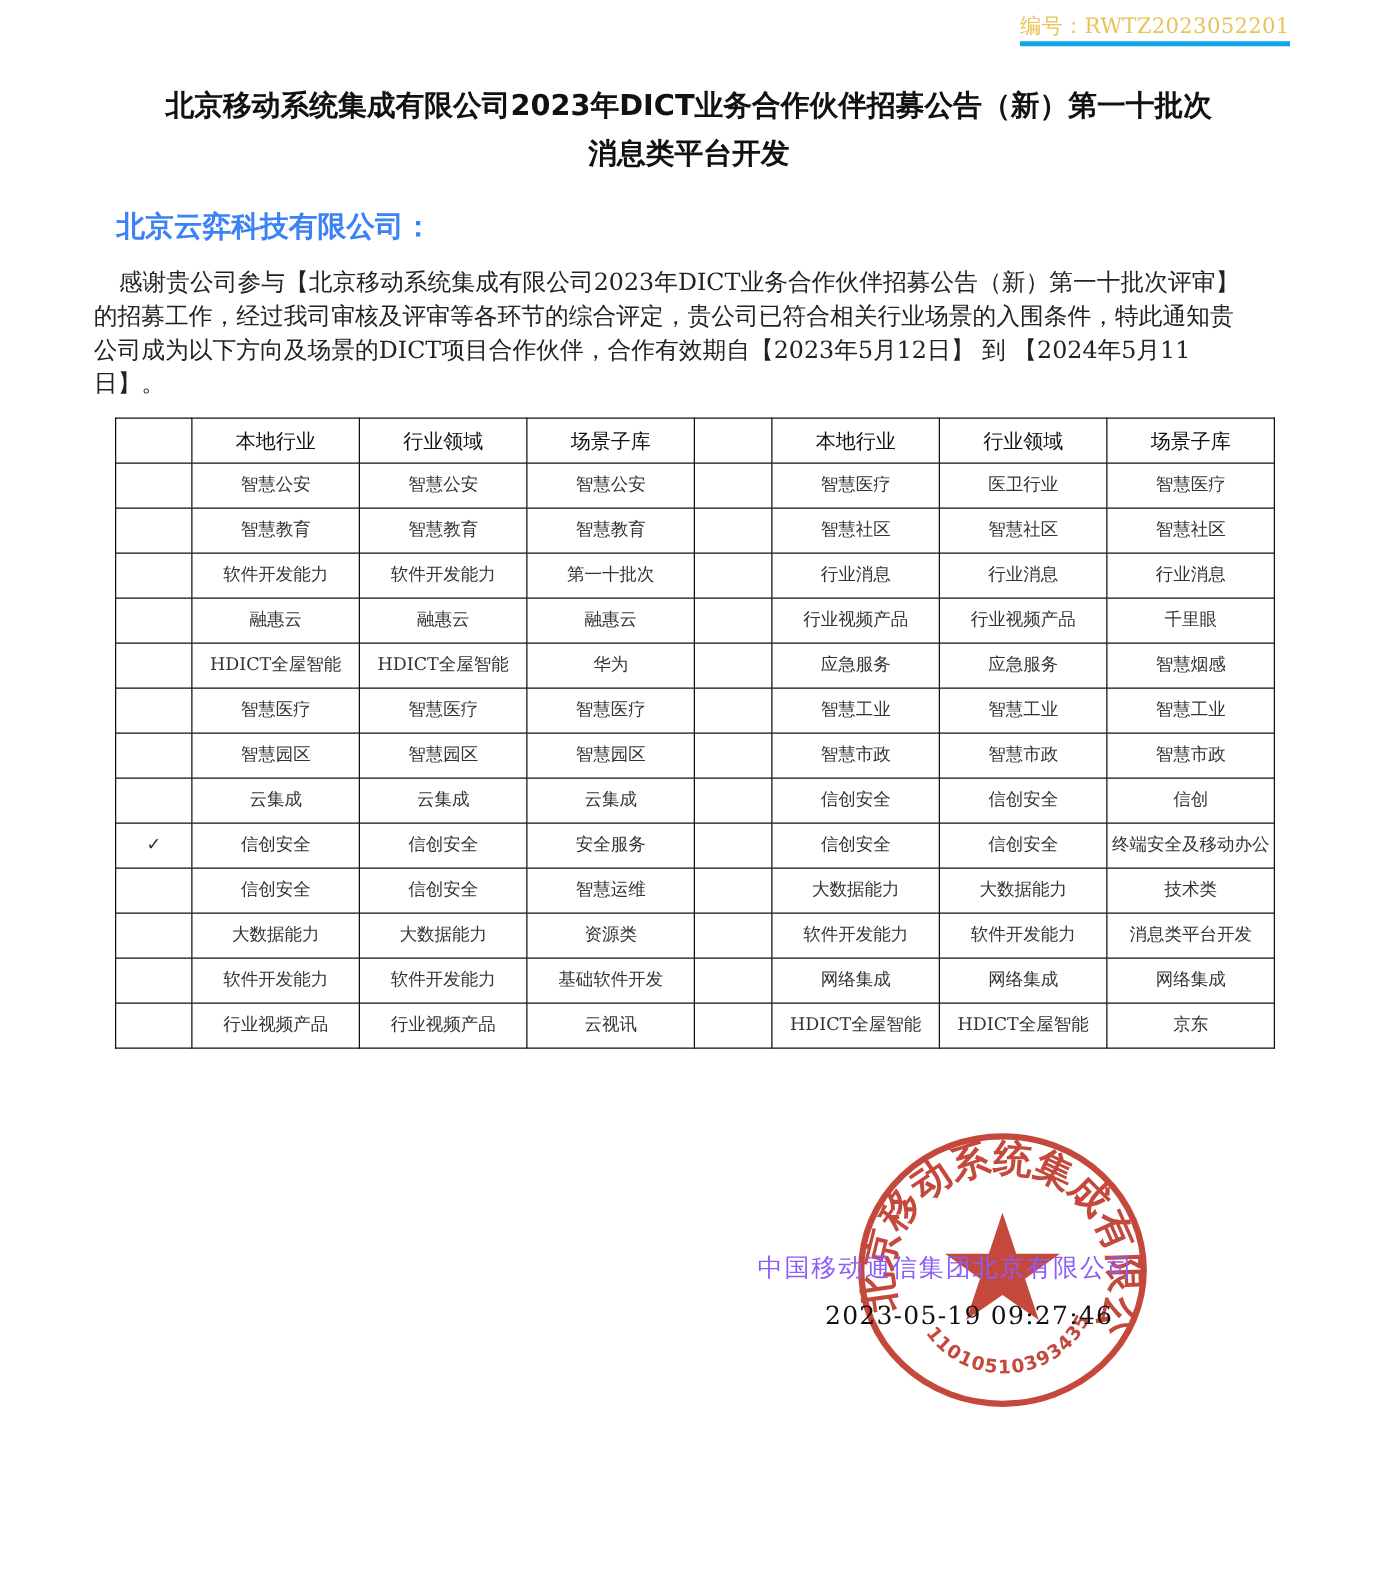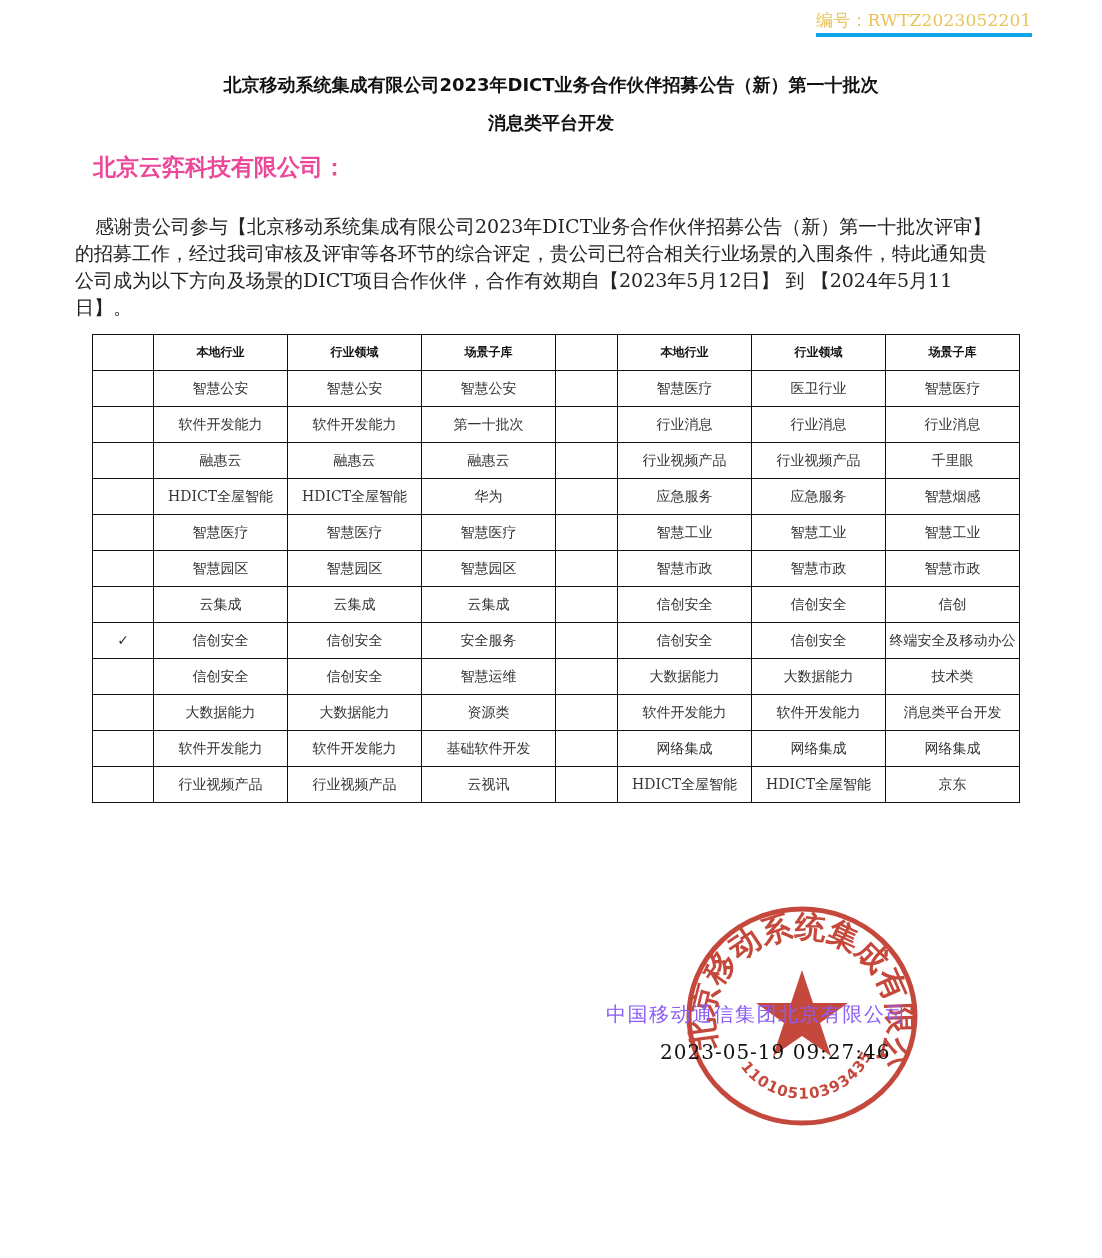--- a/index.html
+++ b/index.html
@@ -3,32 +3,32 @@
   <meta charset="utf-8">
   <style>
     html, body { margin: 0; padding: 0; background: #ffffff; }
     body { width: 1102px; height: 1258px; position: relative; overflow: hidden;
            font-family: "DejaVu Serif", "Liberation Serif", serif; color: #1a1a1a; }
     .serial { position: absolute; left: 816px; top: 9px; font-size: 17px; color: #e8c35a;
               border-bottom: 4px solid #0ea5e9; padding-bottom: 1px; letter-spacing: 0.2px;
               font-family: "DejaVu Serif", "Liberation Serif", serif; }
     .title { position: absolute; left: 60px; top: 66px; width: 982px; text-align: center;
              font-family: "DejaVu Sans", "Liberation Sans", sans-serif; font-weight: bold;
-             font-size: 18px; line-height: 38px; color: #111; }
-    .addressee { position: absolute; left: 93px; top: 152px; font-size: 23px; font-weight: bold;
-                 font-family: "DejaVu Sans", "Liberation Sans", sans-serif; color: #ec4899; text-align: right; }
+             font-size: 23px; line-height: 38px; color: #111; }
+    .addressee { position: absolute; left: 93px; top: 166px; font-size: 23px; font-weight: bold;
+                 font-family: "DejaVu Sans", "Liberation Sans", sans-serif; color: #3b82f6; text-align: right; }
     .body-text { position: absolute; left: 75px; top: 213px; width: 920px; font-size: 19px;
                  line-height: 27px; color: #222; text-indent: 20px; }
     table.grid { position: absolute; left: 92px; top: 334px; border-collapse: collapse;
                  table-layout: fixed; width: 927px; }
     table.grid td, table.grid th { border: 1.5px solid #111; height: 35px; padding: 0;
                  text-align: center; vertical-align: middle; font-size: 14px; color: #333;
                  font-weight: normal; overflow: hidden; line-height: 15px; }
-    table.grid th { font-family: "DejaVu Sans", "Liberation Sans", sans-serif; font-weight: bold;
-                    color: #111; font-size: 12px; }
+    table.grid th { font-family: "DejaVu Sans", "Liberation Sans", sans-serif; font-weight: normal;
+                    color: #111; font-size: 16px; }
     .check { color: #d0404a; font-size: 22px; font-family: "DejaVu Sans", sans-serif; }
     .signer { position: absolute; left: 606px; top: 1001px; font-size: 20px; letter-spacing: 1.5px;
               color: #8b5cf6; z-index: 2; }
     .signdate { position: absolute; left: 660px; top: 1040px; font-size: 20px; letter-spacing: 1px;
                 color: #111; z-index: 2; }
     .seal { position: absolute; left: 682px; top: 904px; width: 240px; height: 224px; z-index: 1;
             opacity: 0.92; }
   </style>
 </head>
 <body>
@@ -73,20 +73,30 @@
         <td>智慧公安</td>
         <td>智慧公安</td>
         <td>智慧公安</td>
         <td class="check"></td>
         <td>智慧医疗</td>
         <td>医卫行业</td>
         <td>智慧医疗</td>
       </tr>
       <tr>
         <td class="check"></td>
+        <td>智慧教育</td>
+        <td>智慧教育</td>
+        <td>智慧教育</td>
+        <td class="check"></td>
+        <td>智慧社区</td>
+        <td>智慧社区</td>
+        <td>智慧社区</td>
+      </tr>
+      <tr>
+        <td class="check"></td>
         <td>软件开发能力</td>
         <td>软件开发能力</td>
         <td>第一十批次</td>
         <td class="check"></td>
         <td>行业消息</td>
         <td>行业消息</td>
         <td>行业消息</td>
       </tr>
       <tr>
         <td class="check"></td>

